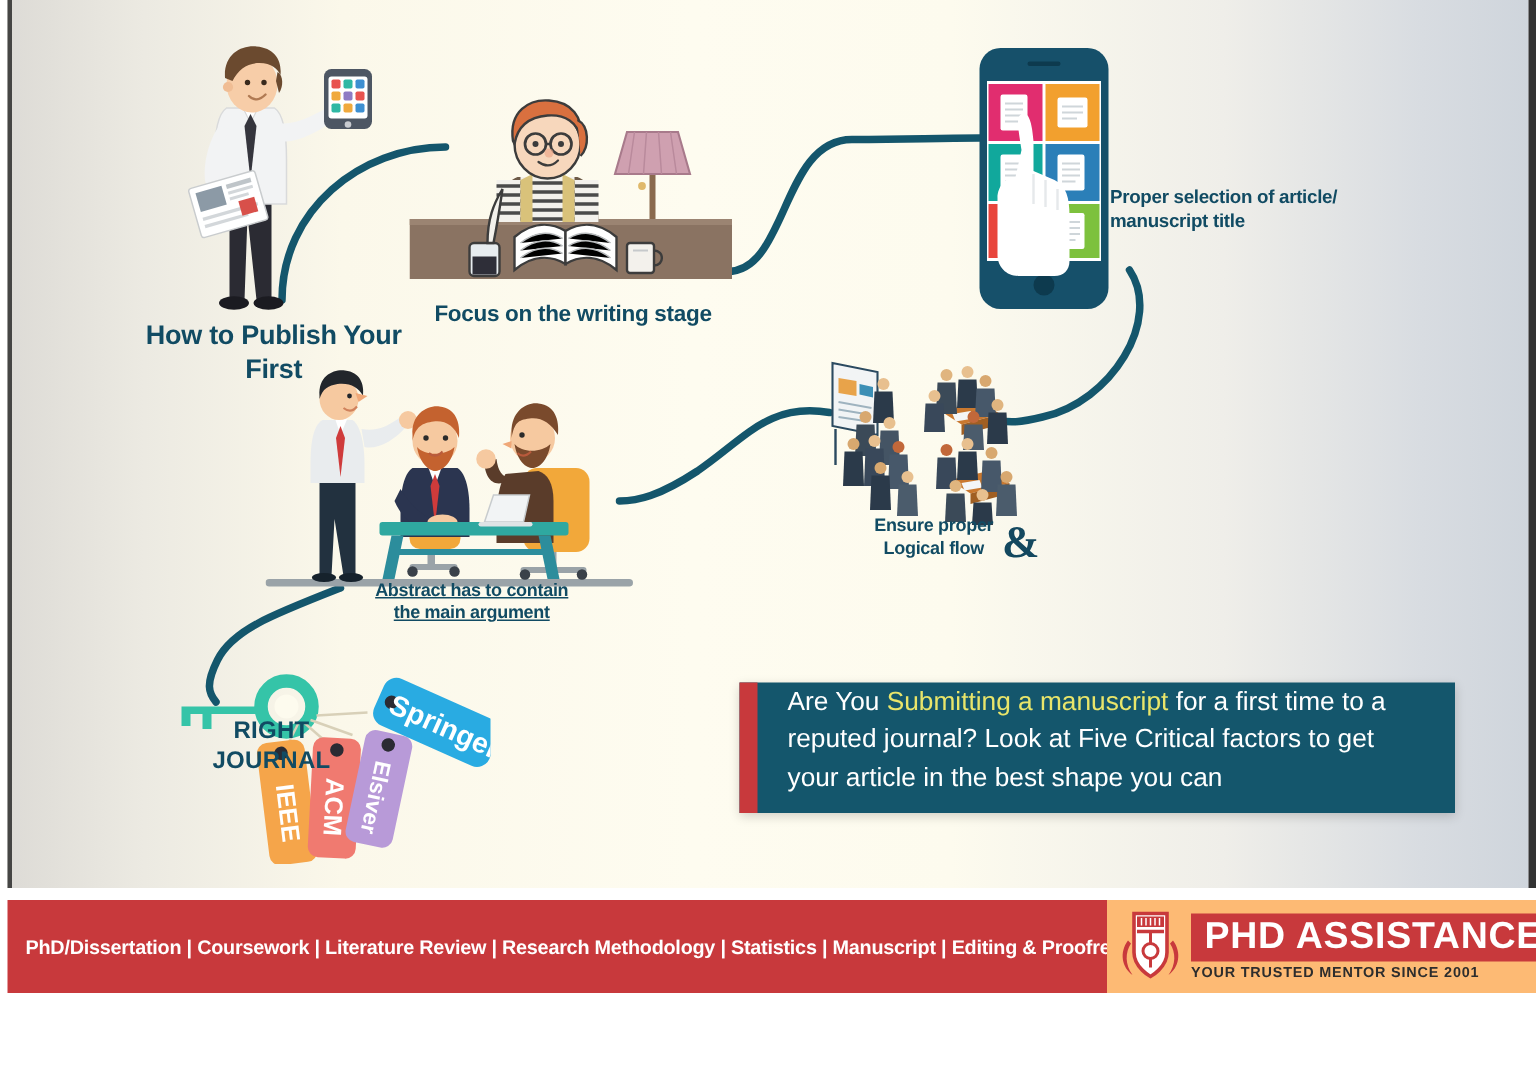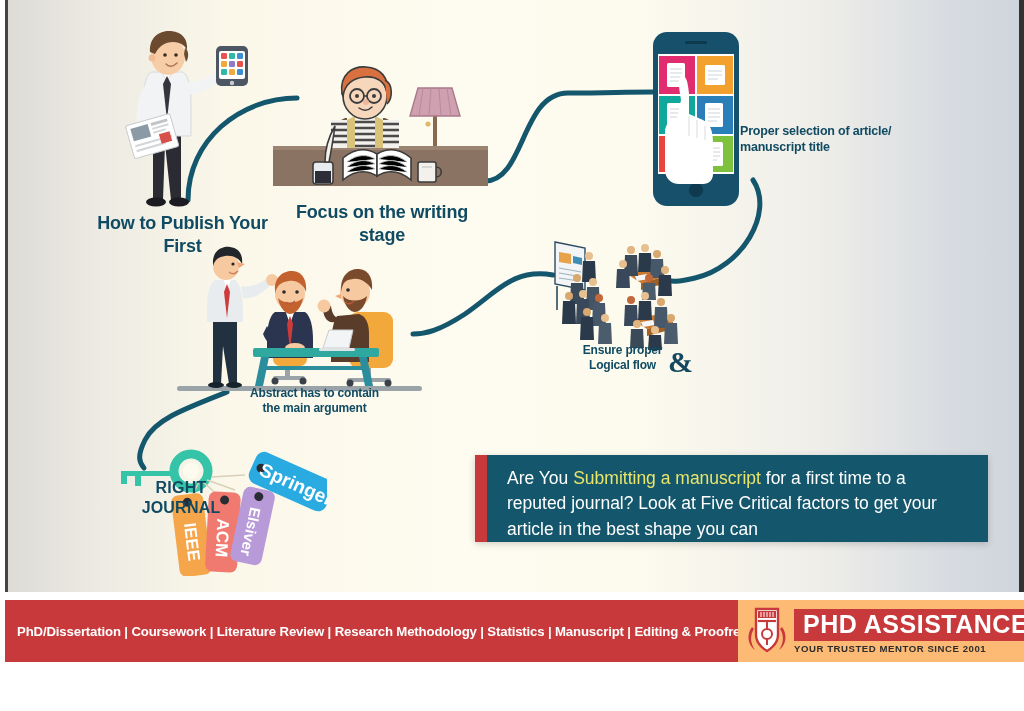--- a/index.html
+++ b/index.html
@@ -27,31 +27,31 @@
 
   
   .connector{position:absolute;left:0;top:0;width:1014px;height:592px;}
 
   
   .lbl{
     position:absolute;color:#114b63;font-weight:bold;line-height:1.25;
     text-align:center;letter-spacing:-.2px;
   }
   .lbl-1{left:80px;top:212px;width:195px;font-size:18px;}
-  .lbl-2{left:282px;top:201px;width:190px;font-size:18px;}
+  .lbl-2{left:282px;top:201px;width:190px;font-size:15px;}
   .lbl-3{left:735px;top:124px;width:180px;font-size:12.5px;text-align:left;}
-  .lbl-4{left:222px;top:386px;width:175px;font-size:12px;}
+  .lbl-4{left:222px;top:386px;width:175px;font-size:12px;text-decoration:underline;}
   .lbl-5{left:555px;top:343px;width:125px;font-size:12px;}
   .lbl-6{left:85px;top:478px;width:110px;font-size:16px;letter-spacing:.2px;margin-left:36px;}
   .amp{position:absolute;left:663px;top:345px;font-size:30px;font-weight:bold;color:#13485f;font-family:"Liberation Serif",serif;}
 
   
   .callout{
-    position:absolute;left:470px;top:455px;width:513px;height:87px;
-    background:#14566c;display:flex;align-items:flex-end;
+    position:absolute;left:488px;top:455px;width:477px;height:87px;
+    background:#14566c;display:flex;align-items:flex-start;
     box-shadow:0 2px 7px rgba(0,0,0,.18);
   }
   .callout .bar{width:12px;height:100%;background:#c8393c;flex:0 0 12px;}
   .callout .ctext{
     color:#ffffff;font-size:17.5px;line-height:1.45;padding:0 20px;
     font-family:"Liberation Sans",sans-serif;font-weight:400;
   }
   .callout .hl{color:#e9e56a;}
 
   

